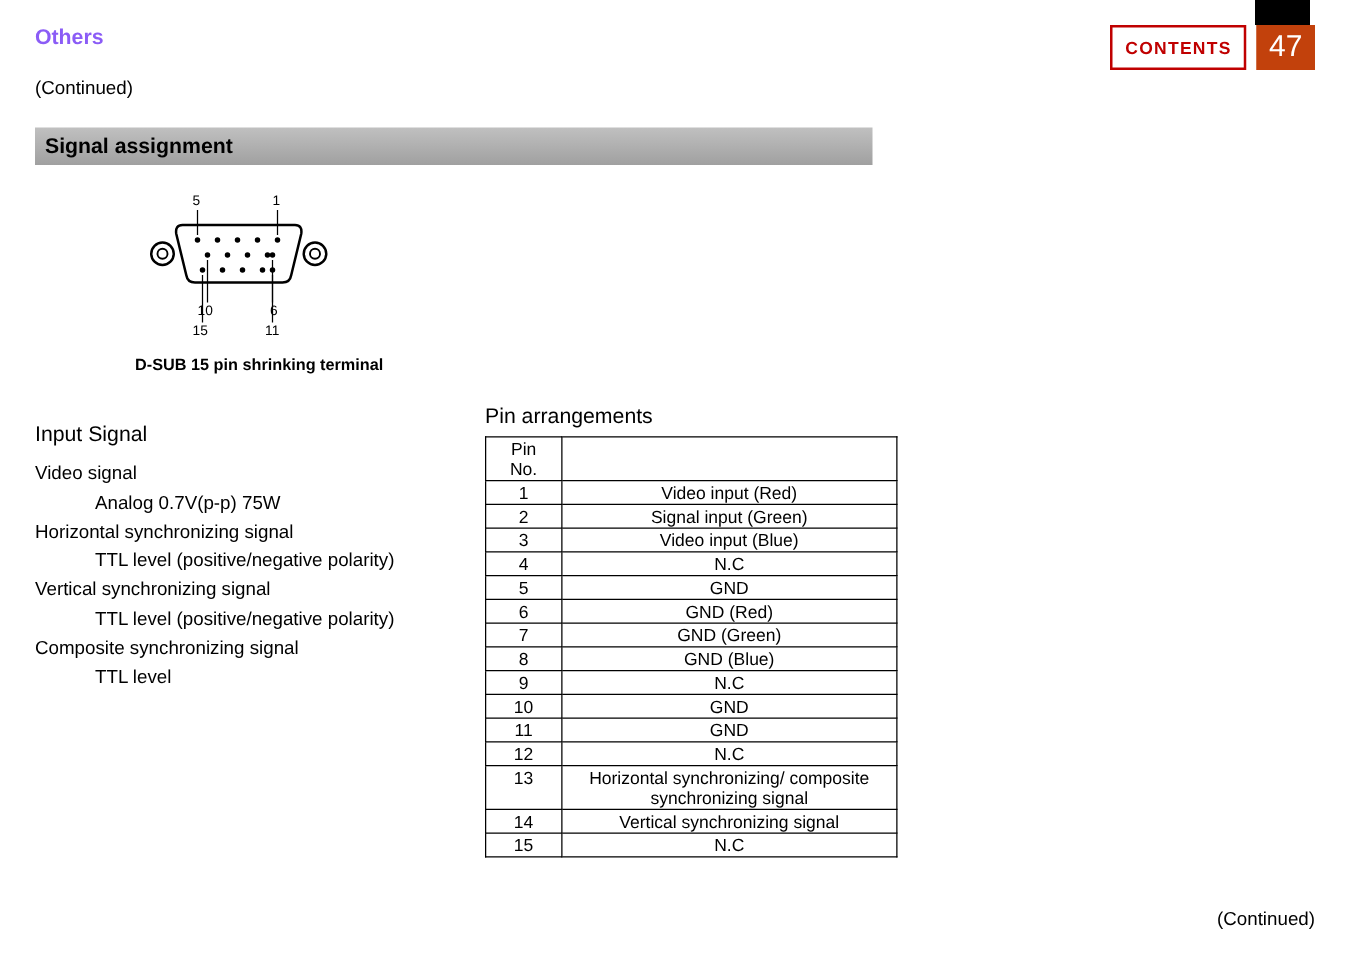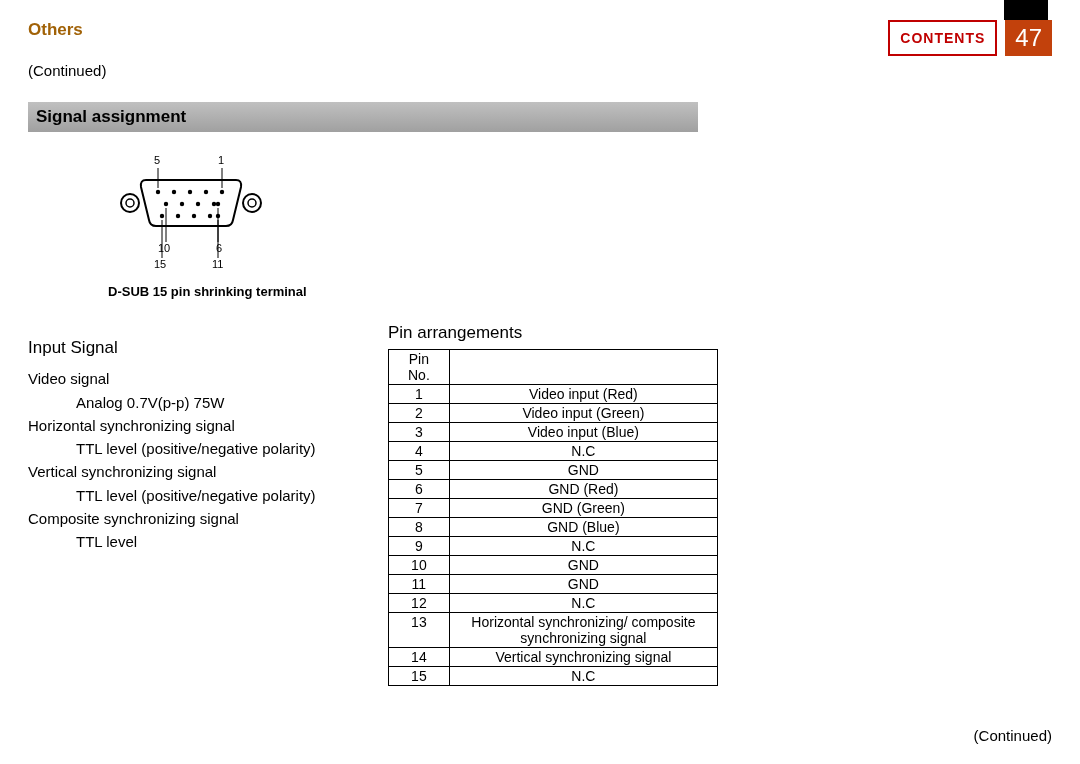--- a/index.html
+++ b/index.html
@@ -14,21 +14,21 @@
   .top-bar {
     position: absolute;
     top: 20px;
     left: 28px;
     right: 28px;
     display: flex;
     justify-content: space-between;
     align-items: flex-start;
   }
   .others {
-    color: #a16207;
+    color: #8b5cf6;
     font-weight: bold;
     font-size: 17px;
   }
   .top-right {
     display: flex;
     align-items: stretch;
     padding-left: 48px;
   }
   .contents-btn {
     border: 2px solid #c00000;
@@ -226,21 +226,21 @@
         <tr>
           <td>Pin No.</td>
           <td></td>
         </tr>
         <tr>
           <td>1</td>
           <td>Video input (Red)</td>
         </tr>
         <tr>
           <td>2</td>
-          <td>Video input (Green)</td>
+          <td>Signal input (Green)</td>
         </tr>
         <tr>
           <td>3</td>
           <td>Video input (Blue)</td>
         </tr>
         <tr>
           <td>4</td>
           <td>N.C</td>
         </tr>
         <tr>

